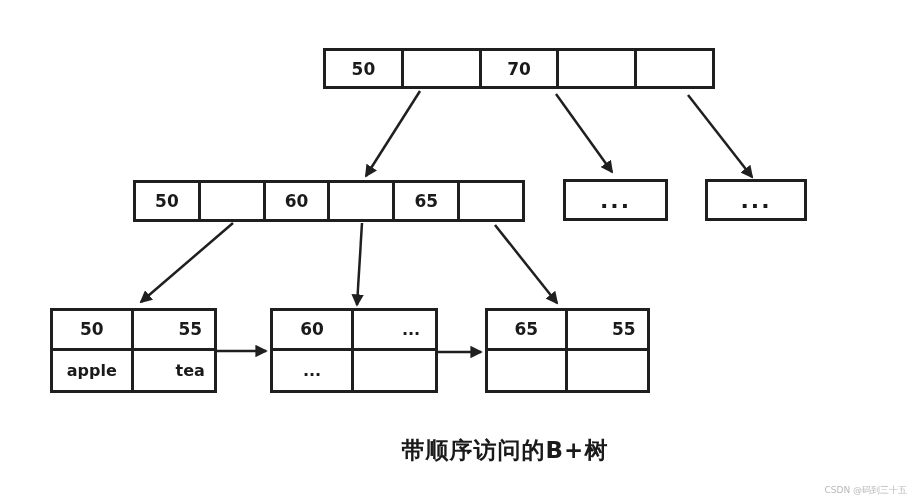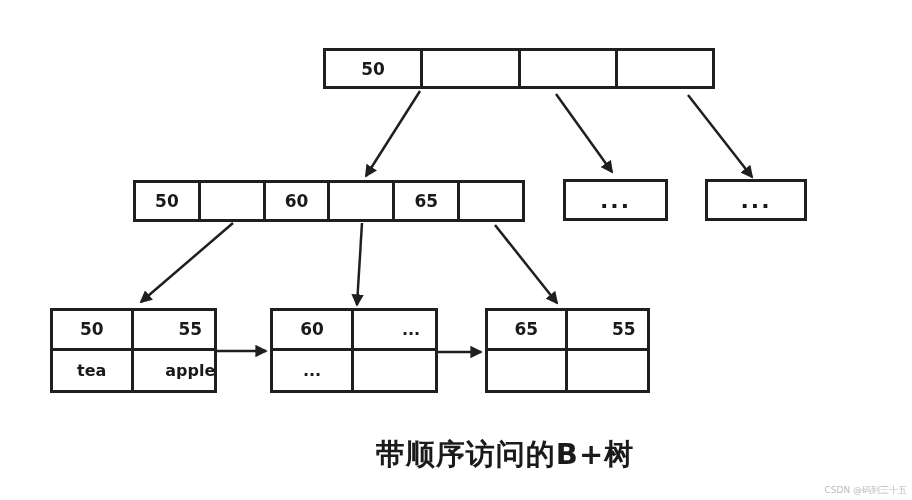--- a/index.html
+++ b/index.html
@@ -69,21 +69,21 @@
     font-size: 17px;
   }
   .leaf .cell:nth-child(2n) { border-right: none; padding-left: 33px; }
   .leaf .cell:nth-child(n+3) { border-bottom: none; }
   .leaf .cell.value { font-size: 16px; }
   .caption {
     position: absolute;
     left: 505px; top: 435px;
     transform: translateX(-50%);
     font-weight: bold;
-    font-size: 29px;
+    font-size: 23px;
     color: var(--text);
     white-space: nowrap;
     letter-spacing: 1px;
   }
   .watermark {
     position: absolute;
     right: 5px; bottom: 3px;
     font-size: 9px;
     color: var(--watermark);
     white-space: nowrap;
@@ -114,41 +114,42 @@
     <line x1="233" y1="223" x2="141" y2="302" stroke="#1f1f1f" stroke-width="2.5" marker-end="url(#ah)"></line>
     <line x1="362" y1="223" x2="357" y2="305" stroke="#1f1f1f" stroke-width="2.5" marker-end="url(#ah)"></line>
     <line x1="495" y1="225" x2="557" y2="303" stroke="#1f1f1f" stroke-width="2.5" marker-end="url(#ah)"></line>
     <line x1="217" y1="351" x2="266" y2="351" stroke="#1f1f1f" stroke-width="2.5" marker-end="url(#ah)"></line>
     <line x1="438" y1="352" x2="481" y2="352" stroke="#1f1f1f" stroke-width="2.5" marker-end="url(#ah)"></line>
   </svg>
 
   <div class="node root-node">
     <div class="cell">50</div>
     <div class="cell"></div>
+    <div class="cell">70</div>
     <div class="cell"></div>
     <div class="cell"></div>
   </div>
 
   <div class="node internal-node">
     <div class="cell">50</div>
     <div class="cell"></div>
     <div class="cell">60</div>
     <div class="cell"></div>
     <div class="cell">65</div>
     <div class="cell"></div>
   </div>
 
   <div class="dots-node dots-1">...</div>
   <div class="dots-node dots-2">...</div>
 
   <div class="leaf leaf-1">
     <div class="cell key">50</div>
     <div class="cell key">55</div>
+    <div class="cell value">apple</div>
     <div class="cell value">tea</div>
-    <div class="cell value">apple</div>
   </div>
 
   <div class="leaf leaf-2">
     <div class="cell key">60</div>
     <div class="cell value">...</div>
     <div class="cell value">...</div>
   </div>
 
   <div class="leaf leaf-3">
     <div class="cell key">65</div>

